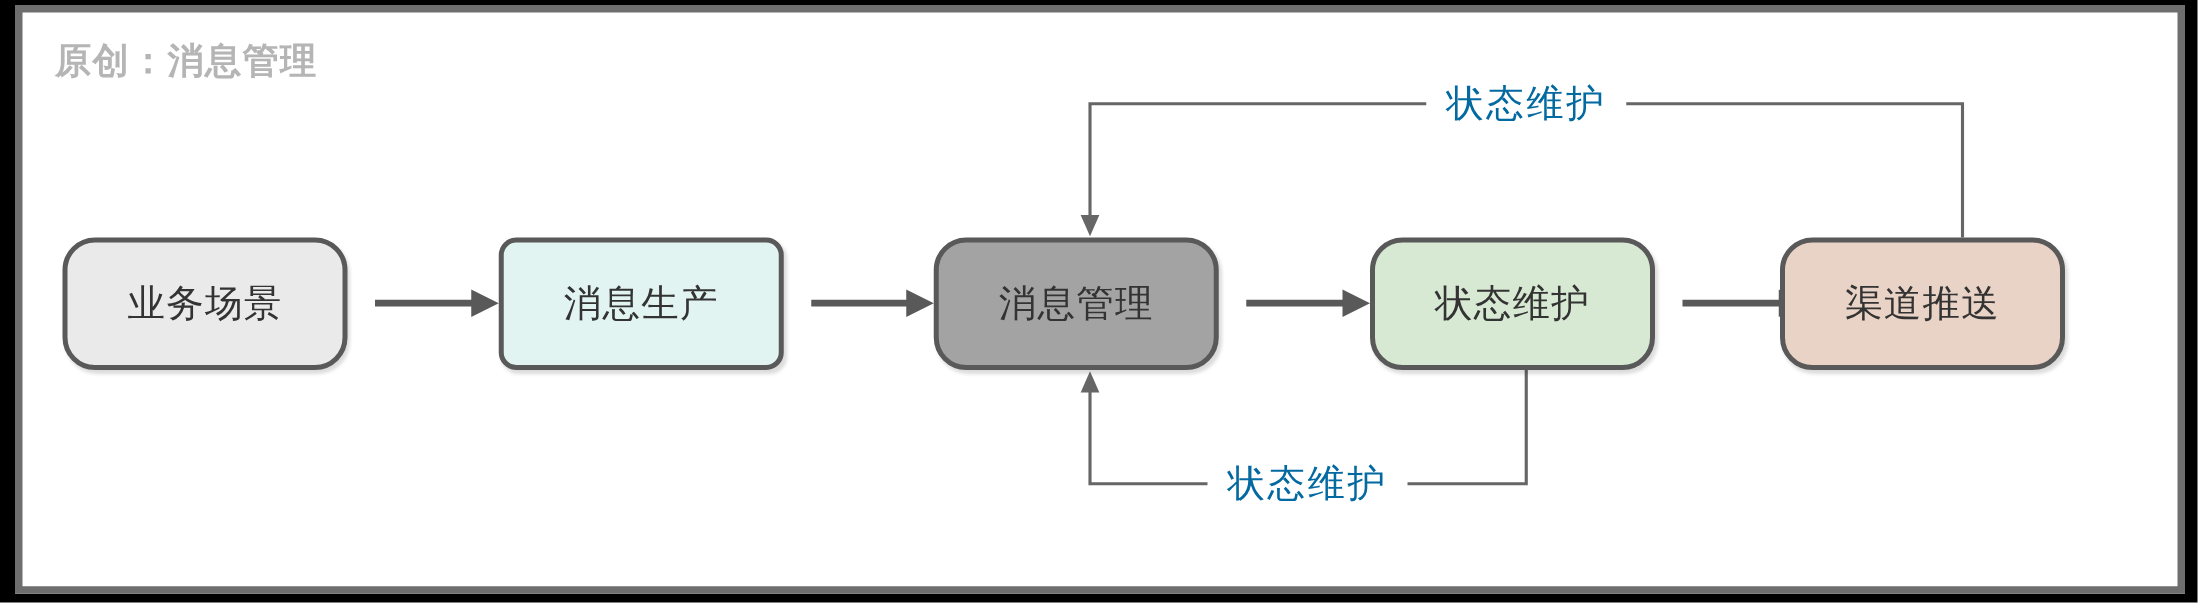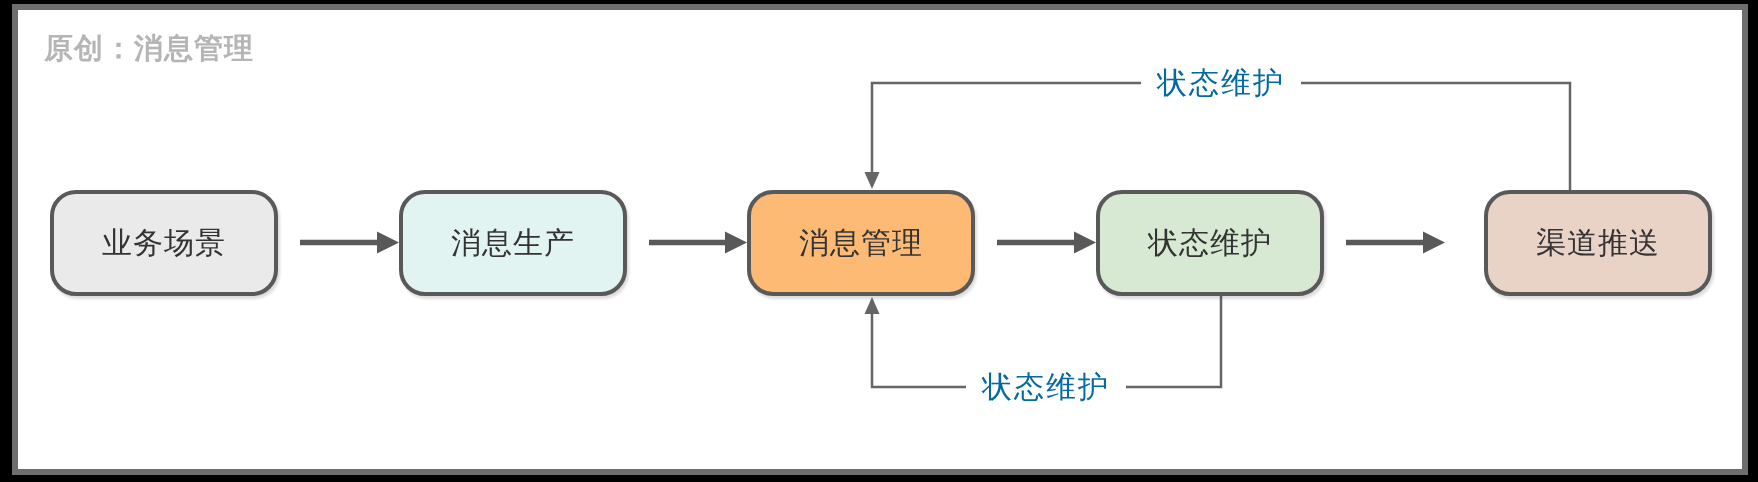--- a/index.html
+++ b/index.html
@@ -35,24 +35,24 @@
     box-shadow: 2px 3px 3px rgba(0,0,0,0.14);
     display: flex;
     align-items: center;
     justify-content: center;
     font-size: 30px;
     color: #333333;
     letter-spacing: 1px;
     white-space: nowrap;
   }
   .node-1 { left: 50px;   background: #eaeaea; }
-  .node-2 { left: 399px;  background: #e2f4f1; }
+  .node-2 { left: 399px;  background: #e2f4f1; border-radius: 14px; }
   .node-3 { left: 747px;  background: #fcebe9; }
   .node-4 { left: 1096px; background: #d7e9d3; }
-  .node-5 { left: 1484px; background: #e9d2c6; }
+  .node-5 { left: 1424px; background: #e9d2c6; }
   .connector-layer {
     position: absolute;
     left: 0; top: 0;
     width: 1758px; height: 482px;
     pointer-events: none;
   }
   .edge-label {
     position: absolute;
     transform: translate(-50%, -50%);
     background: #ffffff;
@@ -95,21 +95,21 @@
     <polygon points="864.5,314 879.5,314 872,297" fill="#666666" stroke="none"></polygon>
   </g>
 </svg>
 
 <div class="node node-1" style="background-color: rgb(234, 234, 234);">
   <span>业务场景</span>
 </div>
 <div class="node node-2" style="background-color: rgb(226, 244, 241);">
   <span>消息生产</span>
 </div>
-<div class="node node-3" style="background-color: #fdba74;">
+<div class="node node-3" style="background-color: #a3a3a3;">
   <span>消息管理</span>
 </div>
 <div class="node node-4" style="background-color: rgb(215, 233, 211);">
   <span>状态维护</span>
 </div>
 <div class="node node-5" style="background-color: rgb(233, 210, 198);">
   <span>渠道推送</span>
 </div>
 
 <div class="edge-label top">状态维护</div>

